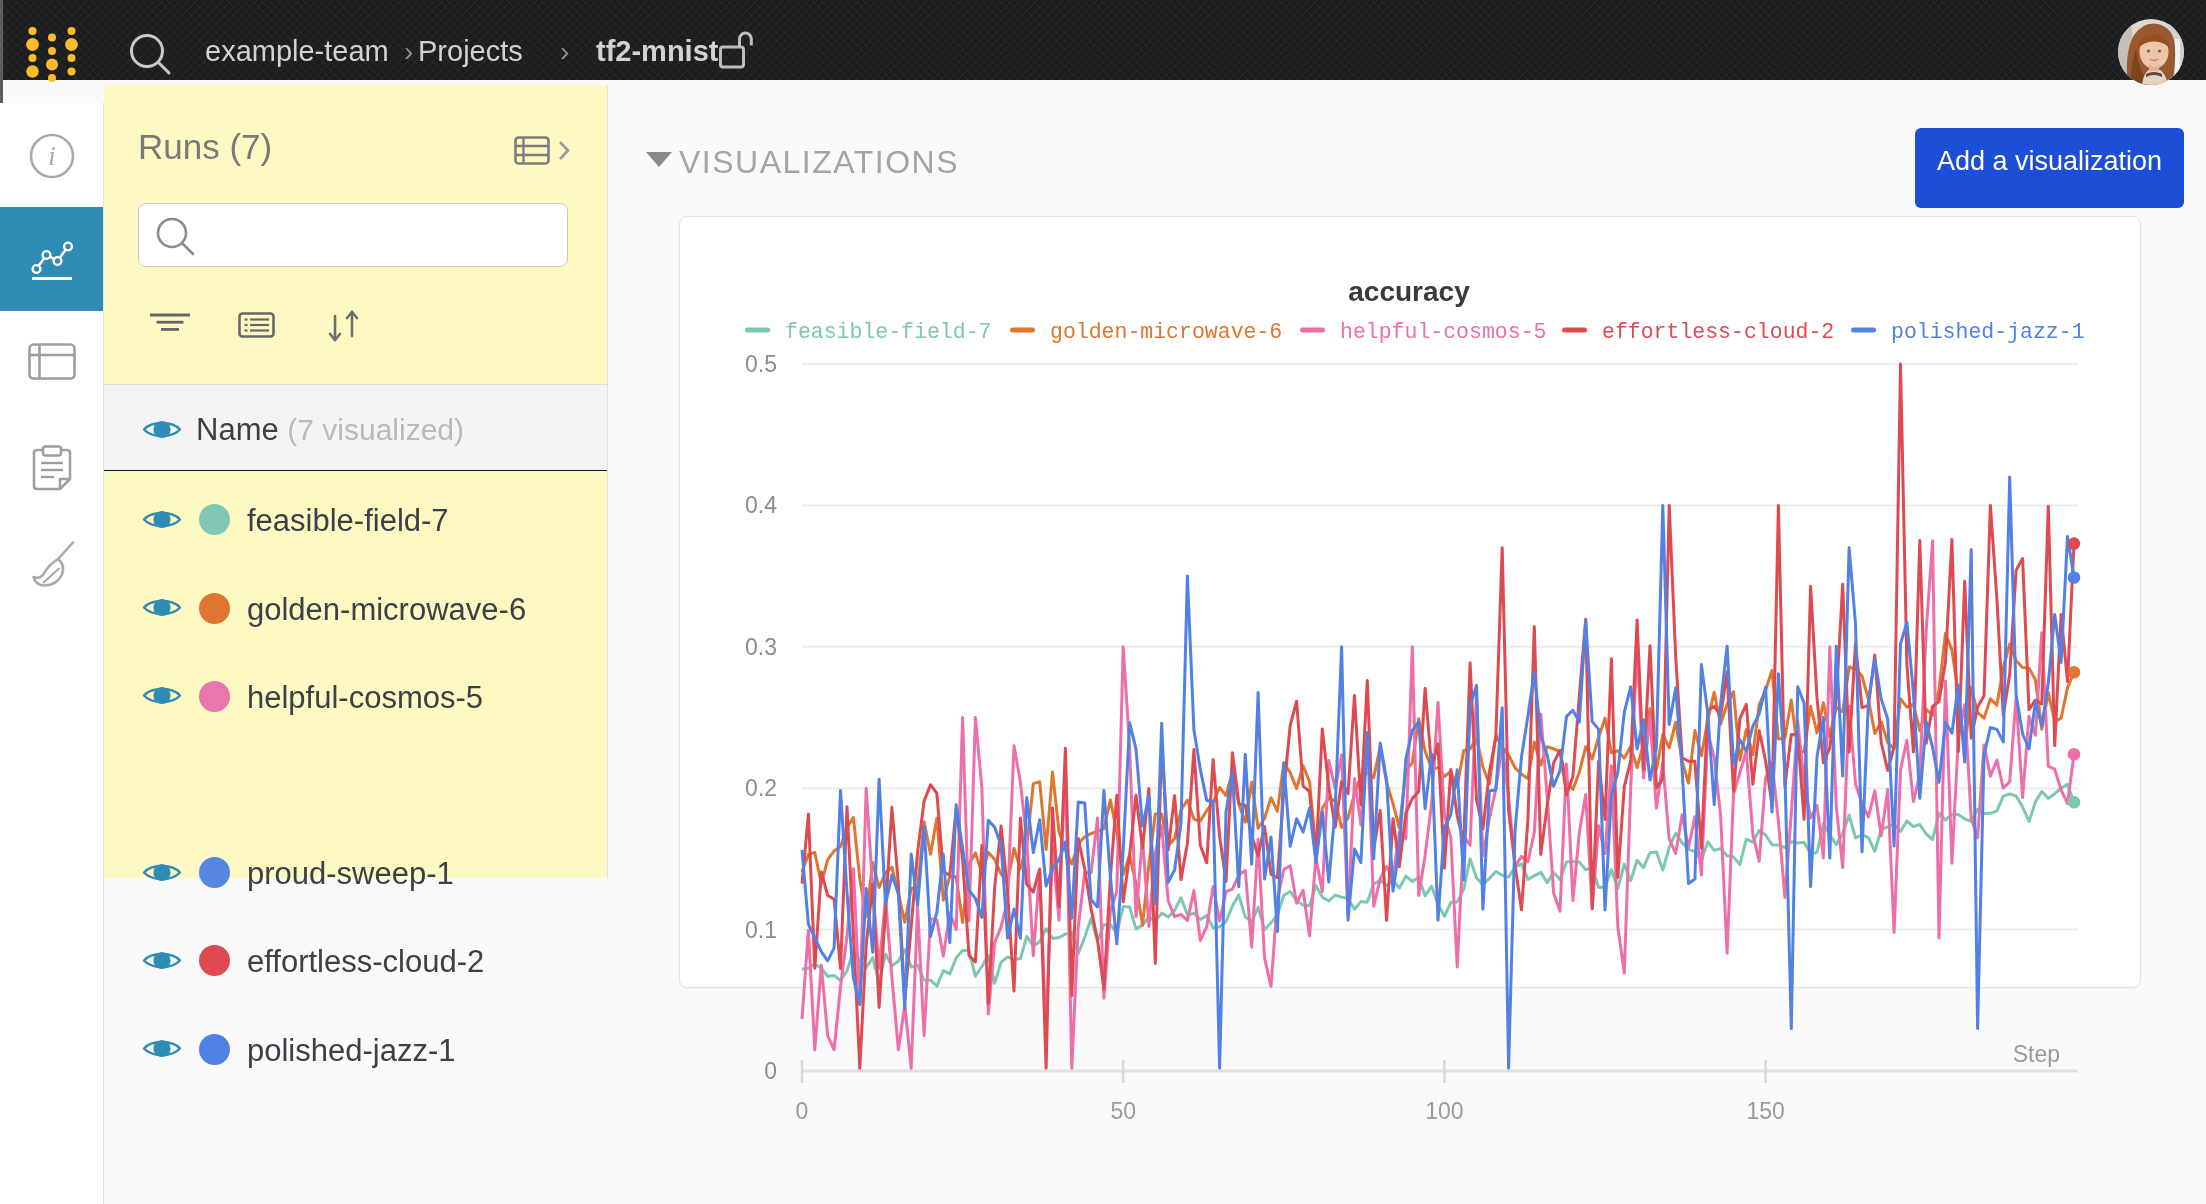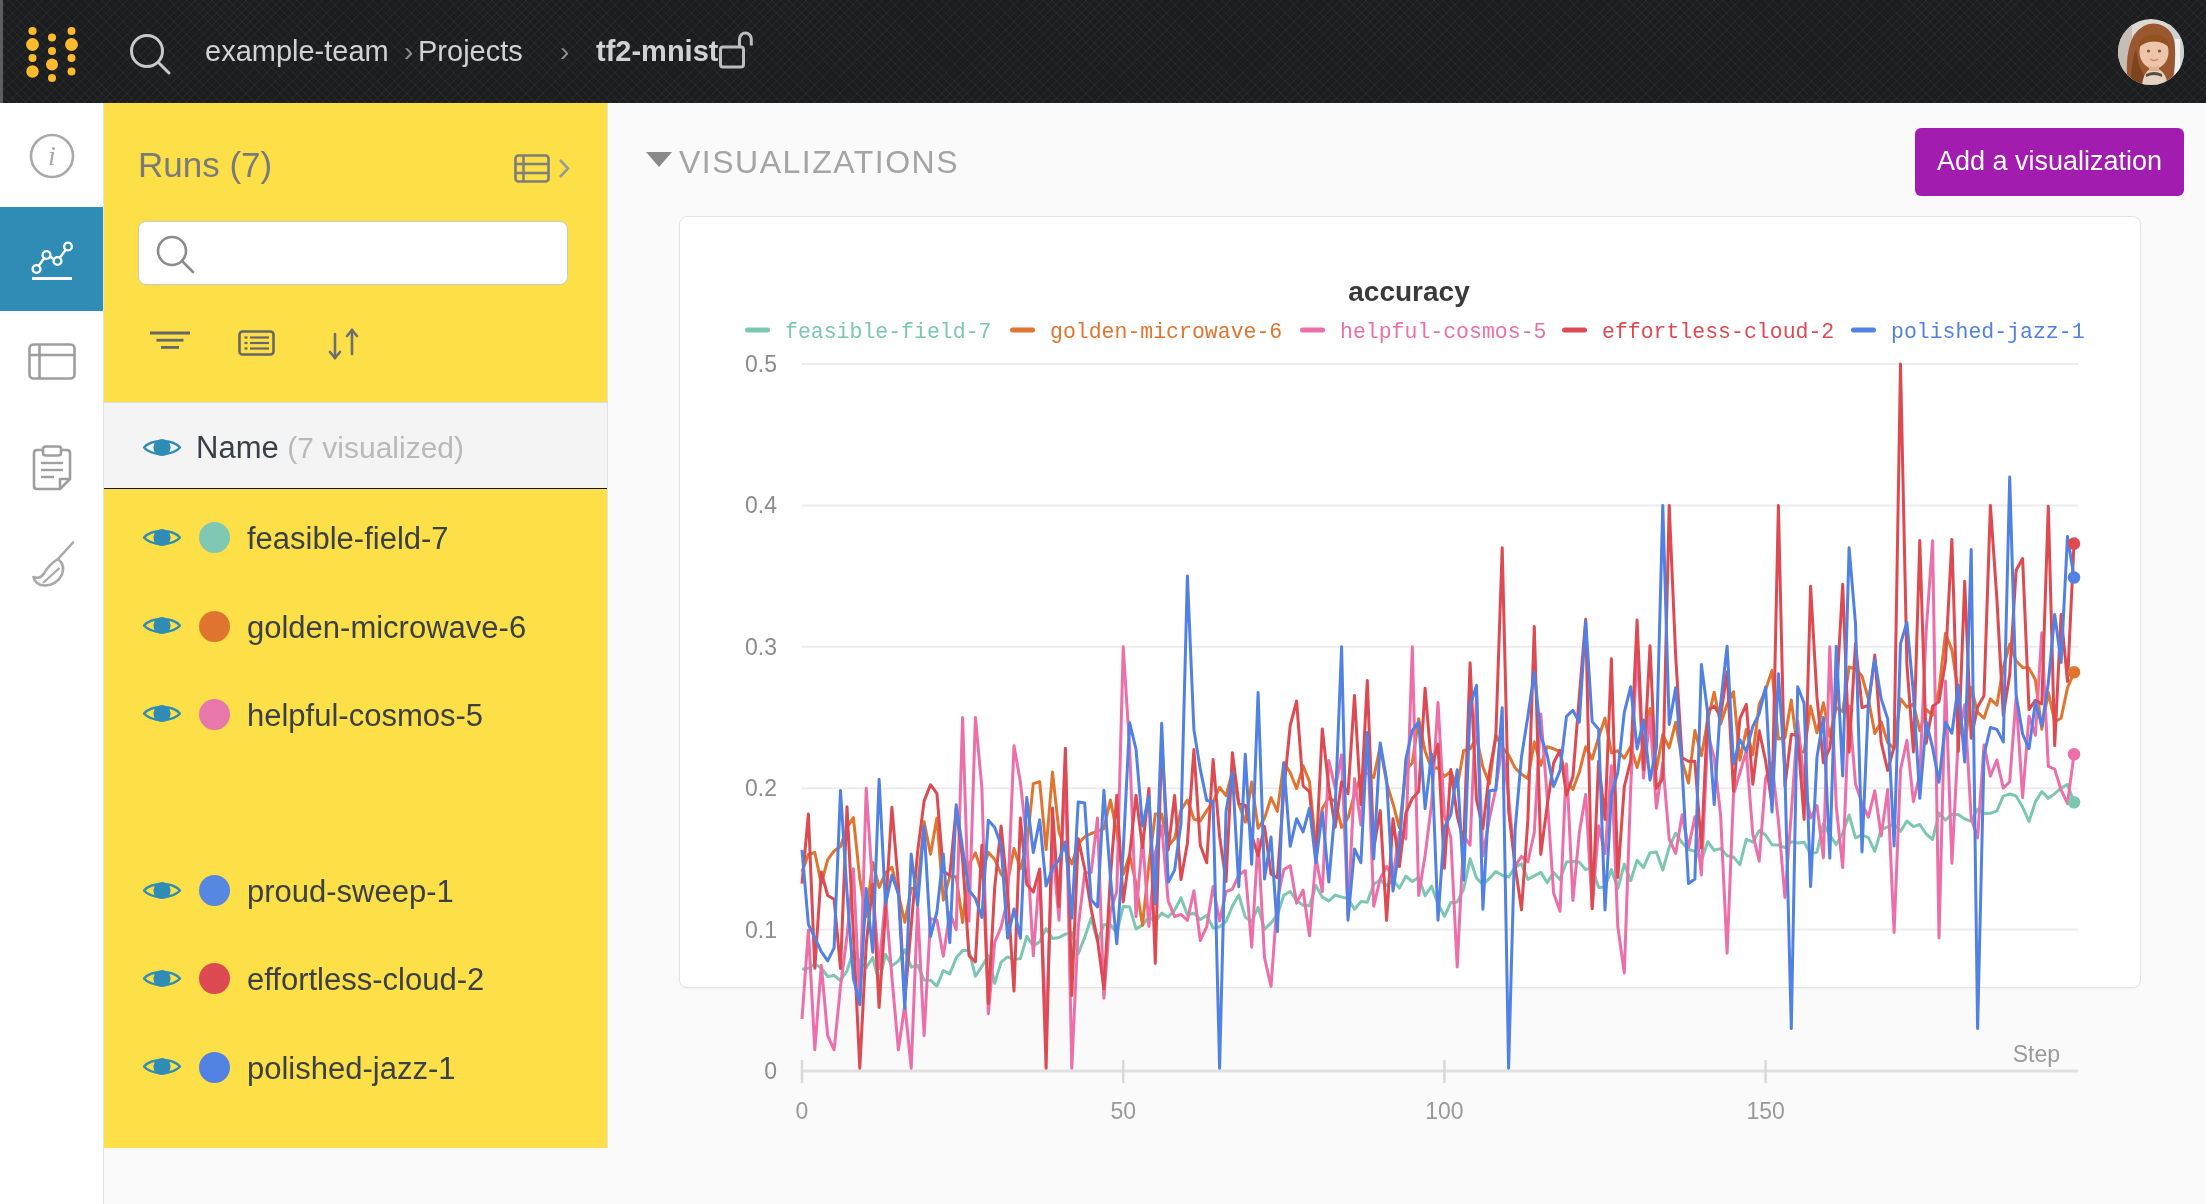--- a/index.html
+++ b/index.html
@@ -1,44 +1,44 @@
 <!DOCTYPE html>
 <html><head>
 <meta charset="utf-8">
 <style>
 * { margin:0; padding:0; box-sizing:border-box; }
 html,body { width:2206px; height:1204px; overflow:hidden; font-family:"Liberation Sans",sans-serif; background:#fafafa; }
 .bc { position:absolute; top:35px; font-size:29px; color:#d2d2d2; }
 .bcsep { position:absolute; top:36px; font-size:28px; color:#8f8f8f; }
-#nav { position:absolute; left:0; top:0; width:2206px; height:103px;
+#nav { position:absolute; left:0; top:0; width:2206px; height:80px;
   background-color:#1c1d1f;
   background-image:repeating-linear-gradient(45deg, rgba(255,255,255,.03) 0 1.2px, transparent 1.2px 6px),
                    repeating-linear-gradient(-45deg, rgba(255,255,255,.03) 0 1.2px, transparent 1.2px 6px);
 }
 #rail { position:absolute; left:0; top:103px; width:104px; height:1101px; background:#fff; border-right:1px solid #e2e2e2; }
 #railsel { position:absolute; left:0; top:104px; width:103px; height:104px; background:#2e8cb5; }
-#runs { position:absolute; left:104px; top:103px; width:504px; height:1045px; background:#fde047; border-right:1px solid #e2e2e2; }
+#runs { position:absolute; left:104px; top:85px; width:504px; height:793px; background:#fef9c3; border-right:1px solid #e2e2e2; }
 #runsTitle { position:absolute; left:34px; top:42px; font-size:35px; color:#7a7a7a; }
 #tblico { position:absolute; left:410px; top:51px; }
 #searchbox { position:absolute; left:34px; top:118px; width:430px; height:64px; border:1px solid #c9c9c9; border-radius:8px; background:#fff; }
 #filters { position:absolute; left:0; top:215px; width:100%; height:60px; }
 #divider1 { position:absolute; left:0; top:299px; width:100%; border-top:1px solid #dedede; }
 #namerow { position:absolute; left:0; top:300px; width:503px; height:86px; background:#f4f4f4; border-bottom:1px solid #0f172a; }
 #namerow .nm { position:absolute; left:92px; top:27px; font-size:31px; color:#3b4046; }
 #namerow .nv { color:#b9b9b9; font-weight:normal; font-size:30px; }
 .eye { position:absolute; left:38px; }
 .runrow { position:absolute; left:0; width:503px; height:88px; }
 .runrow .dot { position:absolute; left:95px; top:29px; width:31px; height:31px; border-radius:50%; }
 .runrow .lbl { position:absolute; left:143px; top:28px; font-size:31px; color:#3b4046; }
 .runrow .eye { top:32.5px; }
 #namerow .eye { top:32.5px; }
 #main { position:absolute; left:608px; top:103px; width:1598px; height:1101px; background:#fafafa; }
 #vizhdr { position:absolute; left:71px; top:41px; font-size:32px; letter-spacing:1.5px; color:#a4a4a4; }
 #viztri { position:absolute; left:38px; top:49px; width:0; height:0; border-left:13px solid transparent; border-right:13px solid transparent; border-top:15px solid #8a8a8a; }
-#addviz { position:absolute; left:1307px; top:25px; width:269px; height:68px; background:#a21caf; border-radius:6px; color:#fff; font-size:27px; text-align:center; line-height:66px; }
+#addviz { position:absolute; left:1307px; top:25px; width:269px; height:80px; background:#1d4ed8; border-radius:6px; color:#fff; font-size:27px; text-align:center; line-height:66px; }
 #card { position:absolute; left:71px; top:113px; width:1462px; height:772px; background:#fff; border:1px solid #e3e3e3; border-radius:8px; box-shadow:0 1px 2px rgba(0,0,0,0.03); }
 </style>
 </head>
 <body>
 <div id="nav">
   <div style="position:absolute;left:0;top:0;width:3px;height:103px;background:#5e5e60;"></div>
   <svg width="90" height="90" style="position:absolute;left:24px;top:21px" viewBox="0 0 90 90">
     <g fill="#fcbb2d">
       <circle cx="8.5" cy="10" r="4.1"></circle>
         <circle cx="8.5" cy="23.5" r="6.4"></circle>

